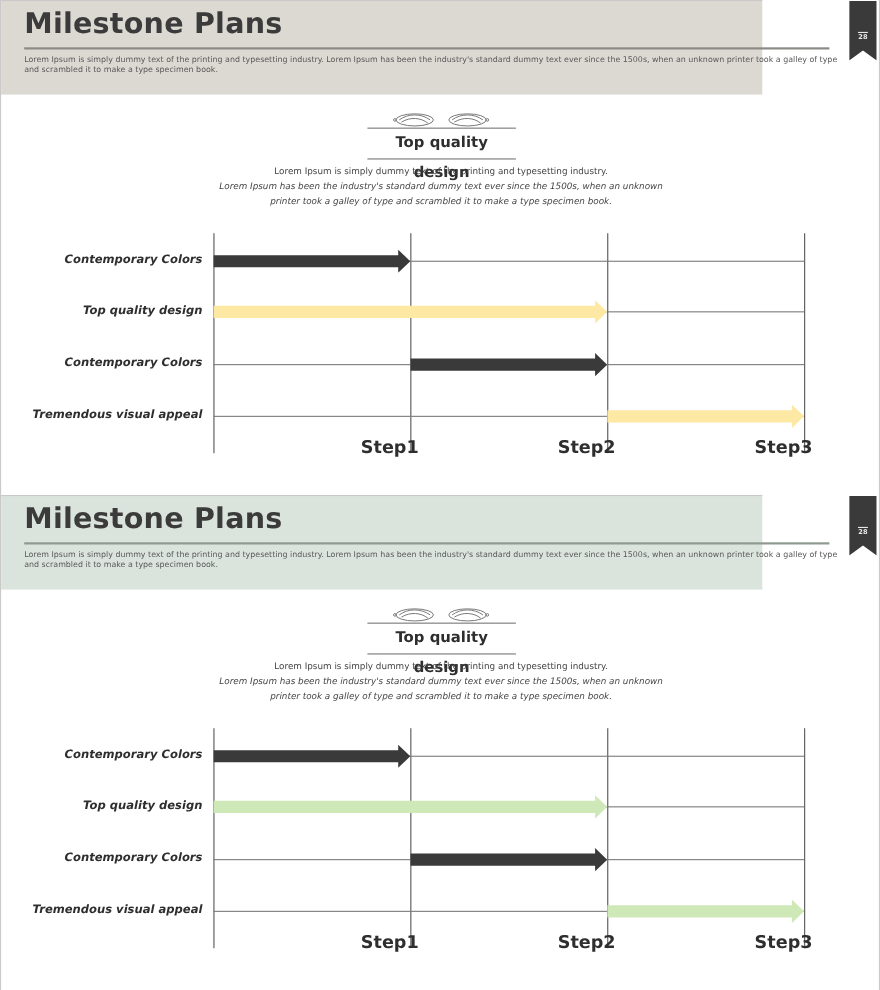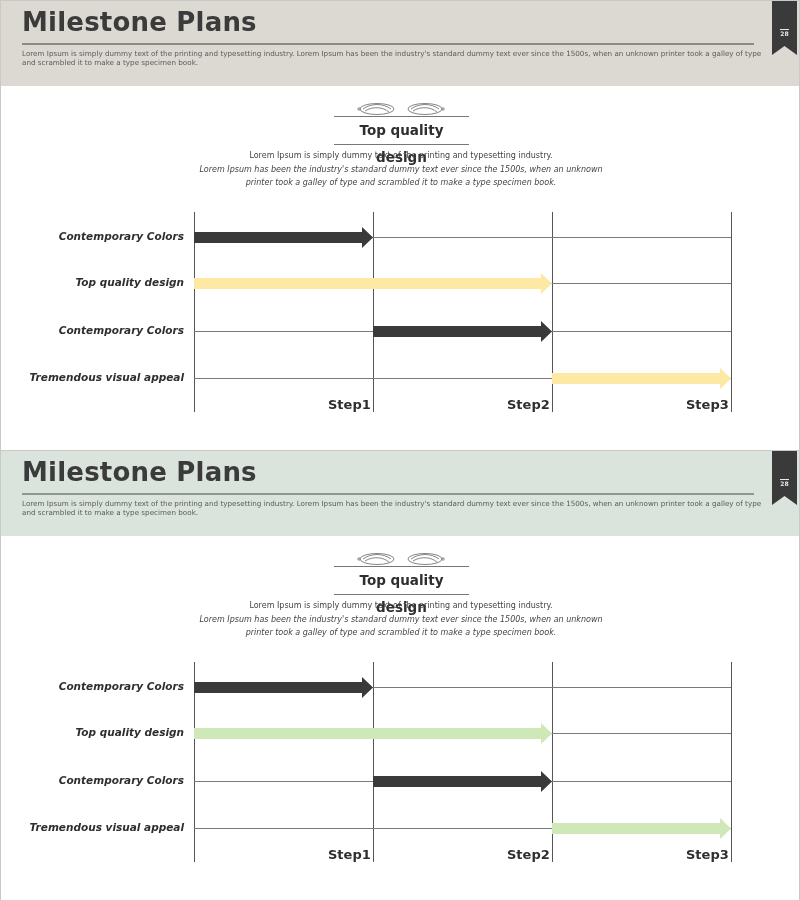--- a/index.html
+++ b/index.html
@@ -1,39 +1,39 @@
 <!DOCTYPE html>
 <html><head>
 <meta charset="utf-8">
 <style>
   * { box-sizing: border-box; margin: 0; padding: 0; }
   html, body { width: 800px; height: 900px; background: #ffffff; overflow: hidden; }
   body { font-family: "DejaVu Sans", "Liberation Sans", sans-serif; color: #3a3a3a; }
   .slide { position: relative; width: 800px; height: 450px; background: #ffffff;
            border-left: 1px solid #c9c9c9; border-right: 1px solid #c9c9c9; }
-  .header { position: absolute; left: 0; top: 0; width: 798px; height: 86px; border-top: 1px solid #c9c9c9; padding-left: 28px; }
+  .header { position: absolute; left: 0; top: 0; width: 692px; height: 86px; border-top: 1px solid #c9c9c9; padding-left: 28px; }
   .header h1 { position: absolute; left: 21px; top: 6px; font-size: 26px; font-weight: bold;
                color: #3b3b3b; letter-spacing: 0.2px; font-family: "DejaVu Sans", sans-serif; }
   .header .rule { position: absolute; left: 21px; top: 42px; width: 732px; height: 2px; }
   .header p { position: absolute; left: 21px; top: 48px; width: 740px; font-size: 7.2px; line-height: 9px; color: #5a5a5a; }
   .badge { position: absolute; left: 771px; top: 0; width: 25px; height: 54px; }
   .badge-num { position: absolute; left: 0; top: 28px; width: 25px; text-align: center; font-size: 6px;
                font-weight: bold; color: #e8e8e8; border-top: 1px solid #e8e8e8; width: 9px; left: 8px; line-height: 7px; }
   .ornament { position: absolute; left: 356px; top: 101px; width: 88px; height: 16px; }
   .sub-title-wrap { position: absolute; left: 333px; top: 116px; width: 135px; height: 29px;
                     border-top: 1px solid #777; border-bottom: 1px solid #777; text-align: center; }
   .sub-title { font-size: 13.5px; font-weight: bold; color: #2e2e2e; line-height: 27px; }
   .desc { position: absolute; left: 190px; top: 149px; width: 420px; text-align: center; font-size: 8px; line-height: 13px; color: #444; }
   .desc .l1 { display: block; margin-bottom: 1px; }
   .desc .l2 { display: block; line-height: 13px; font-style: italic; }
   .chart { position: absolute; left: 0; top: 212px; width: 800px; height: 200px; }
   .vline { position: absolute; top: 0; width: 1px; height: 200px; background: #555; }
   .hline { position: absolute; height: 1px; background: #7a7a7a; }
   .row-label { position: absolute; right: 617px; font-size: 10.5px; font-weight: bold; color: #2e2e2e; white-space: nowrap; text-align: right; font-style: italic; }
-  .step-label { position: absolute; top: 185px; font-size: 13px; font-weight: bold; color: #2e2e2e; text-align: right; }
+  .step-label { position: absolute; top: 185px; font-size: 16px; font-weight: bold; color: #2e2e2e; text-align: right; }
   .arrow { position: absolute; }
 </style>
 </head>
 <body>
 
 <div class="slide">
   <div class="header" style="background: rgb(220, 217, 211);">
     <h1>Milestone Plans</h1>
     <div class="rule" style="background: rgb(140, 138, 134);"></div>
     <p>Lorem Ipsum is simply dummy text of the printing and typesetting industry. Lorem Ipsum has been the industry's standard dummy text ever since the 1500s, when an unknown printer took a galley of type and scrambled it to make a type specimen book.</p>

